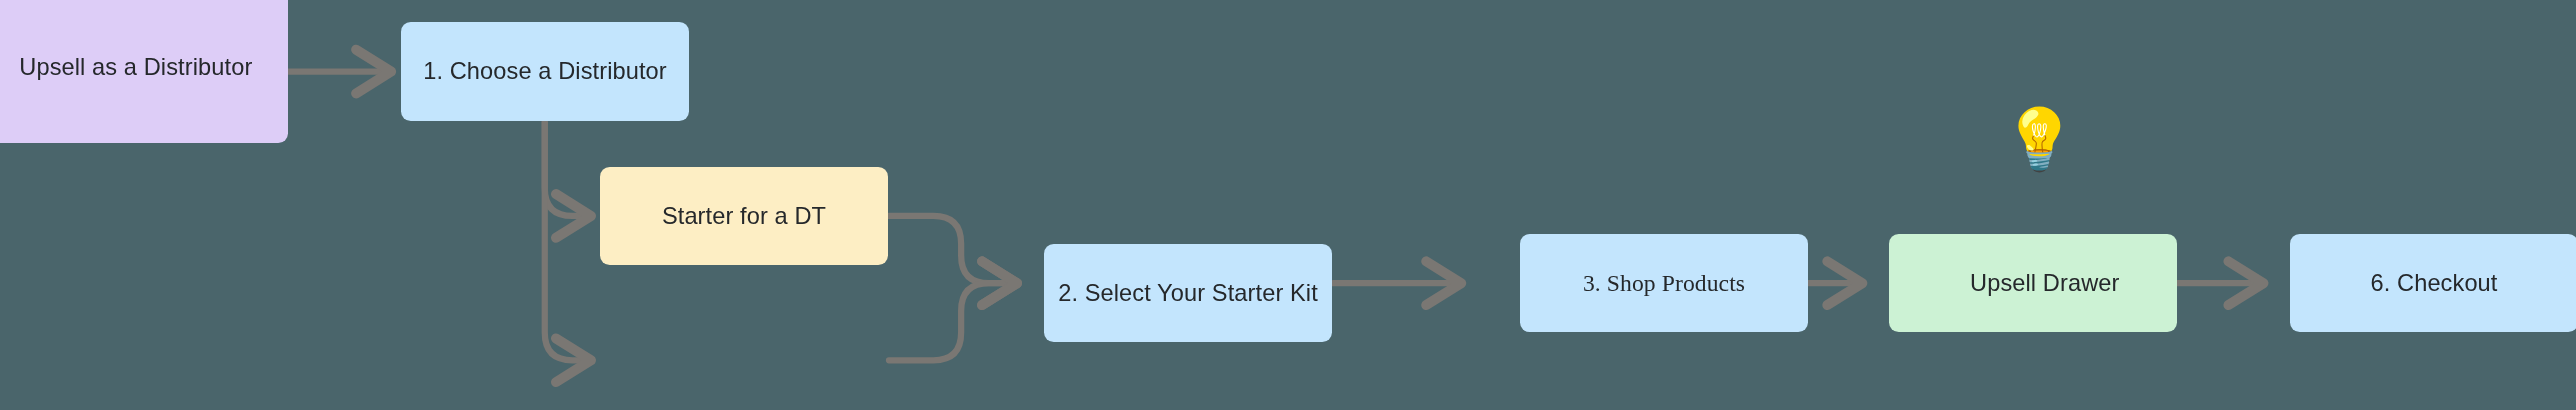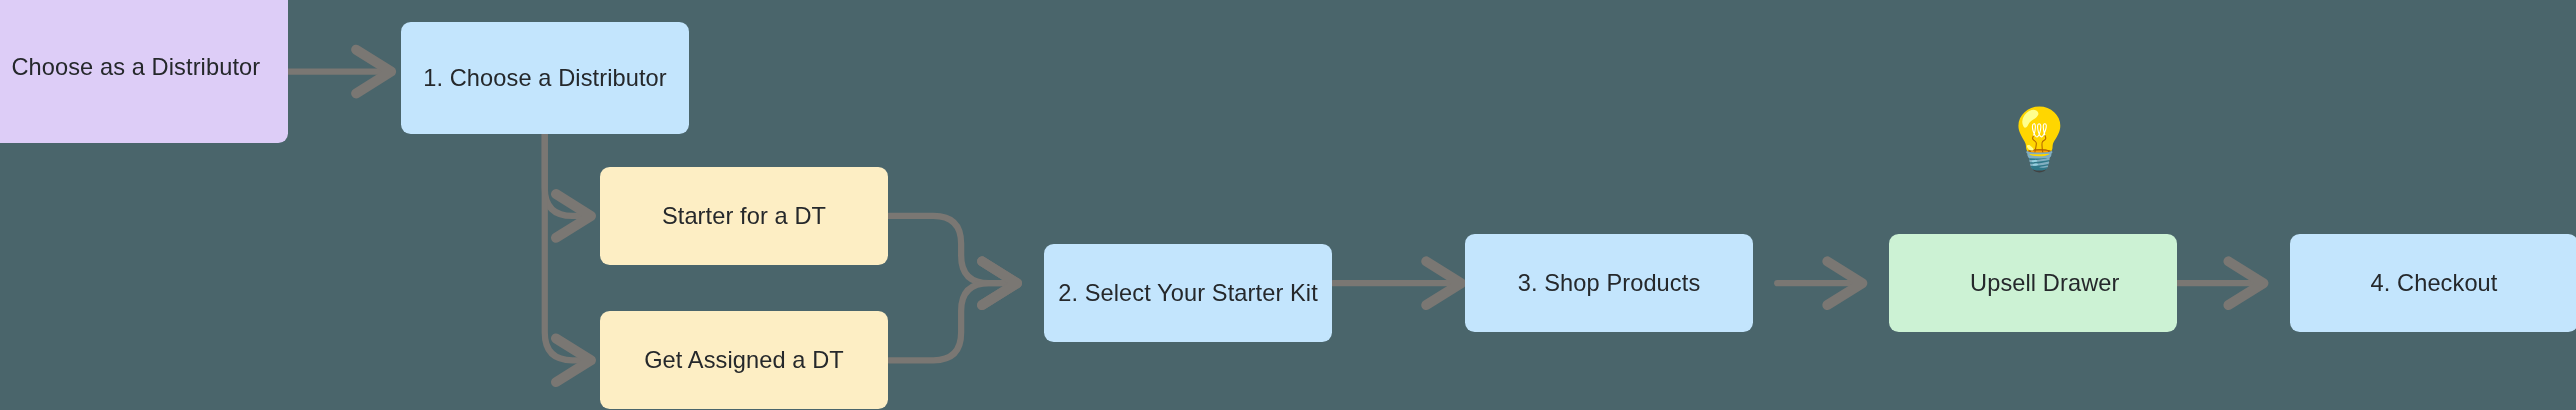--- a/index.html
+++ b/index.html
@@ -70,47 +70,44 @@
 
       <path d="M 1921 408 L 2102 408" marker-end="url(#arrowhead)"></path>
 
       <path d="M 2561 408 L 2680 408" marker-end="url(#arrowhead)"></path>
 
       <path d="M 3138 408 L 3258 408" marker-end="url(#arrowhead)"></path>
     </g>
   </svg>
 
   <div class="node" style="left: -16.7px; top: -9.7px; width: 305px; height: 153px; background: rgb(221, 205, 247); color: rgb(37, 40, 43); font-size: 23.6px;">
-    <span>Choose as a Distributor</span>
+    <span>Upsell as a Distributor</span>
   </div>
 
-  <div class="node" style="left: 401px; top: 22px; width: 288px; height: 112px; background: rgb(195, 229, 253); color: rgb(37, 40, 43); font-size: 23.6px;">
+  <div class="node" style="left: 401px; top: 22px; width: 288px; height: 99px; background: rgb(195, 229, 253); color: rgb(37, 40, 43); font-size: 23.6px;">
     <span>1. Choose a Distributor</span>
   </div>
 
   <div class="node" style="left: 600px; top: 167px; width: 288px; height: 98px; background: rgb(253, 238, 196); color: rgb(37, 40, 43); font-size: 23.6px;">
     <span>Starter for a DT</span>
   </div>
 
-  <div class="node" style="left: 600px; top: 311px; width: 288px; height: 98px; background: rgb(253, 238, 196); color: rgb(37, 40, 43); font-size: 23.6px;">
-    <span>Get Assigned a DT</span>
-  </div>
 
   <div class="node" style="left: 1044px; top: 244px; width: 288px; height: 98px; background: rgb(195, 229, 253); color: rgb(37, 40, 43); font-size: 23.6px;">
     <span>2. Select Your Starter Kit</span>
   </div>
 
-  <div class="node" style="left: 1465px; top: 234px; width: 288px; height: 98px; background: rgb(195, 229, 253); color: rgb(37, 40, 43); font-size: 23.6px;">
+  <div class="node" style="left: 1520px; top: 234px; width: 288px; height: 98px; background: rgb(195, 229, 253); color: rgb(37, 40, 43); font-size: 23.6px; font-family: Liberation Serif, serif;">
     <span>3. Shop Products</span>
   </div>
 
   <div class="node" style="left: 1889px; top: 234px; width: 288px; height: 98px; background: rgb(204, 242, 212); color: rgb(37, 40, 43); font-size: 23.6px; padding-left: 36px;">
     <span>Upsell Drawer</span>
   </div>
 
   <div class="node" style="left: 2290px; top: 234px; width: 288px; height: 98px; background: rgb(195, 229, 253); color: rgb(37, 40, 43); font-size: 23.6px;">
-    <span>4. Checkout</span>
+    <span>6. Checkout</span>
   </div>
 
   <div class="emoji-badge" style="left: 2002px; top: 110px;">💡</div>
 
 </div>
 
 
 </body></html>

